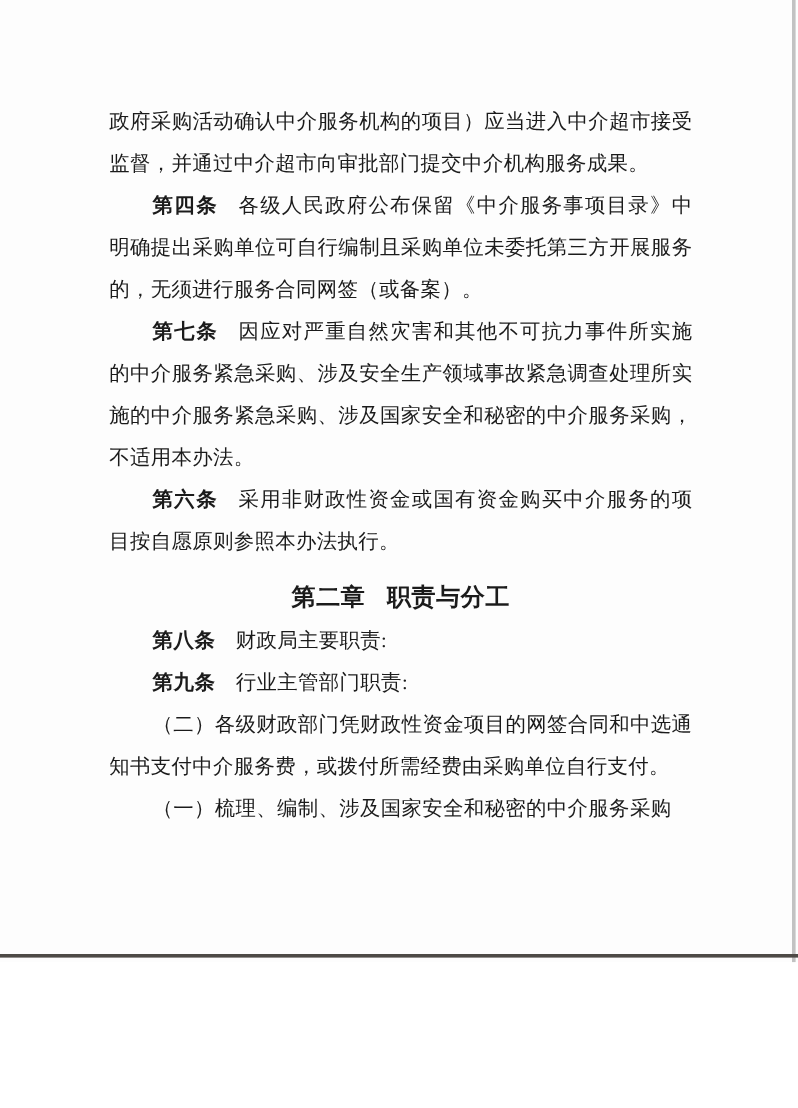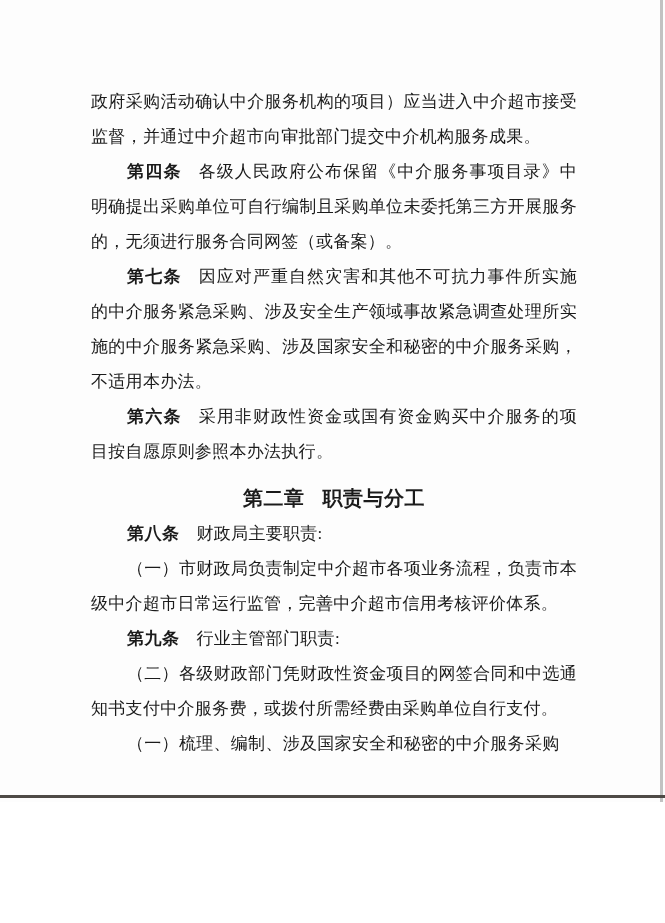--- a/index.html
+++ b/index.html
@@ -92,21 +92,20 @@
 
 
     <p class="para ind"><span class="artnum">第七条</span><span>因应对严重自然灾害和其他不可抗力事件所实施的中介服务紧急采购、涉及安全生产领域事故紧急调查处理所实施的中介服务紧急采购、涉及国家安全和秘密的中介服务采购，不适用本办法。</span></p>
 
     <p class="para ind"><span class="artnum">第六条</span><span>采用非财政性资金或国有资金购买中介服务的项目按自愿原则参照本办法执行。</span></p>
 
     <div class="chapter"><span class="ch-num">第二章</span><span>职责与分工</span></div>
 
     <p class="para ind"><span class="artnum">第八条</span><span>财政局主要职责:</span></p>
 
-    <p class="para ind">（一）市财政局负责制定中介超市各项业务流程，负责市本级中介超市日常运行监管，完善中介超市信用考核评价体系。</p>
 
     <p class="para ind"><span class="artnum">第九条</span><span>行业主管部门职责:</span></p>
 
     <p class="para ind">（二）各级财政部门凭财政性资金项目的网签合同和中选通知书支付中介服务费，或拨付所需经费由采购单位自行支付。</p>
 
     <p class="para ind">（一）梳理、编制、涉及国家安全和秘密的中介服务采购</p>
 
   </div>
 
   <div class="footer">— 3 —</div>

